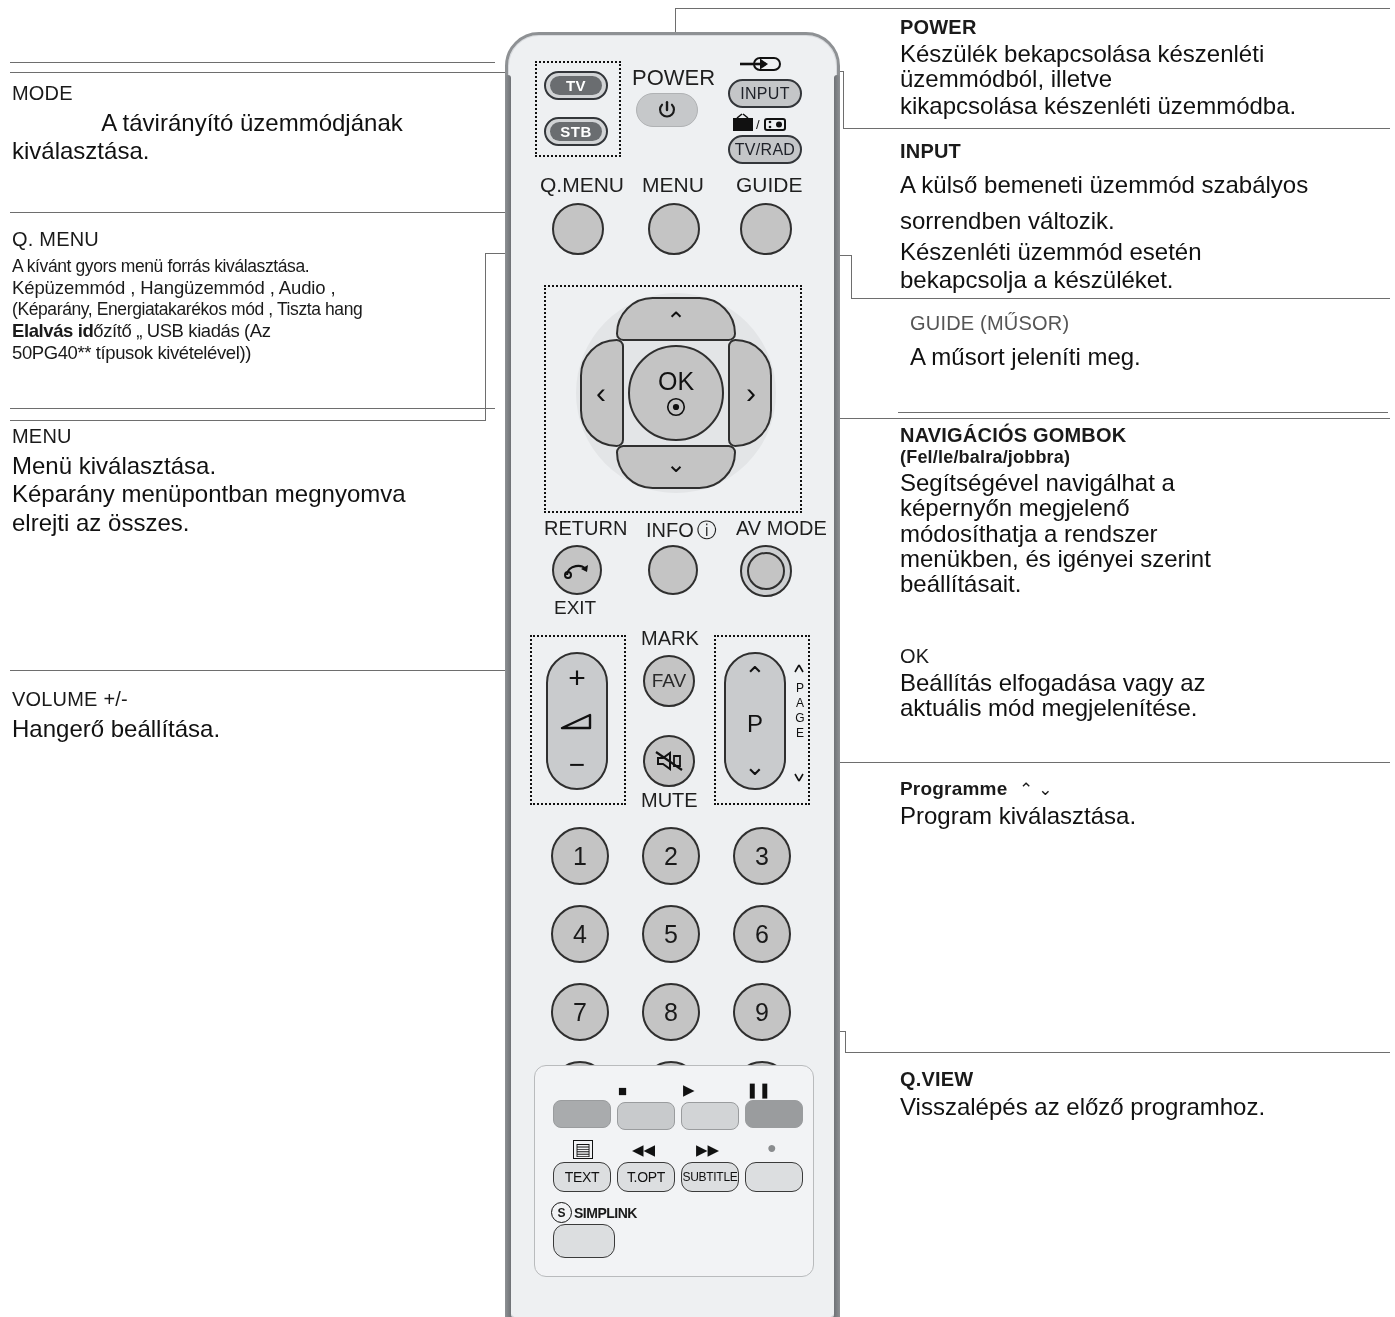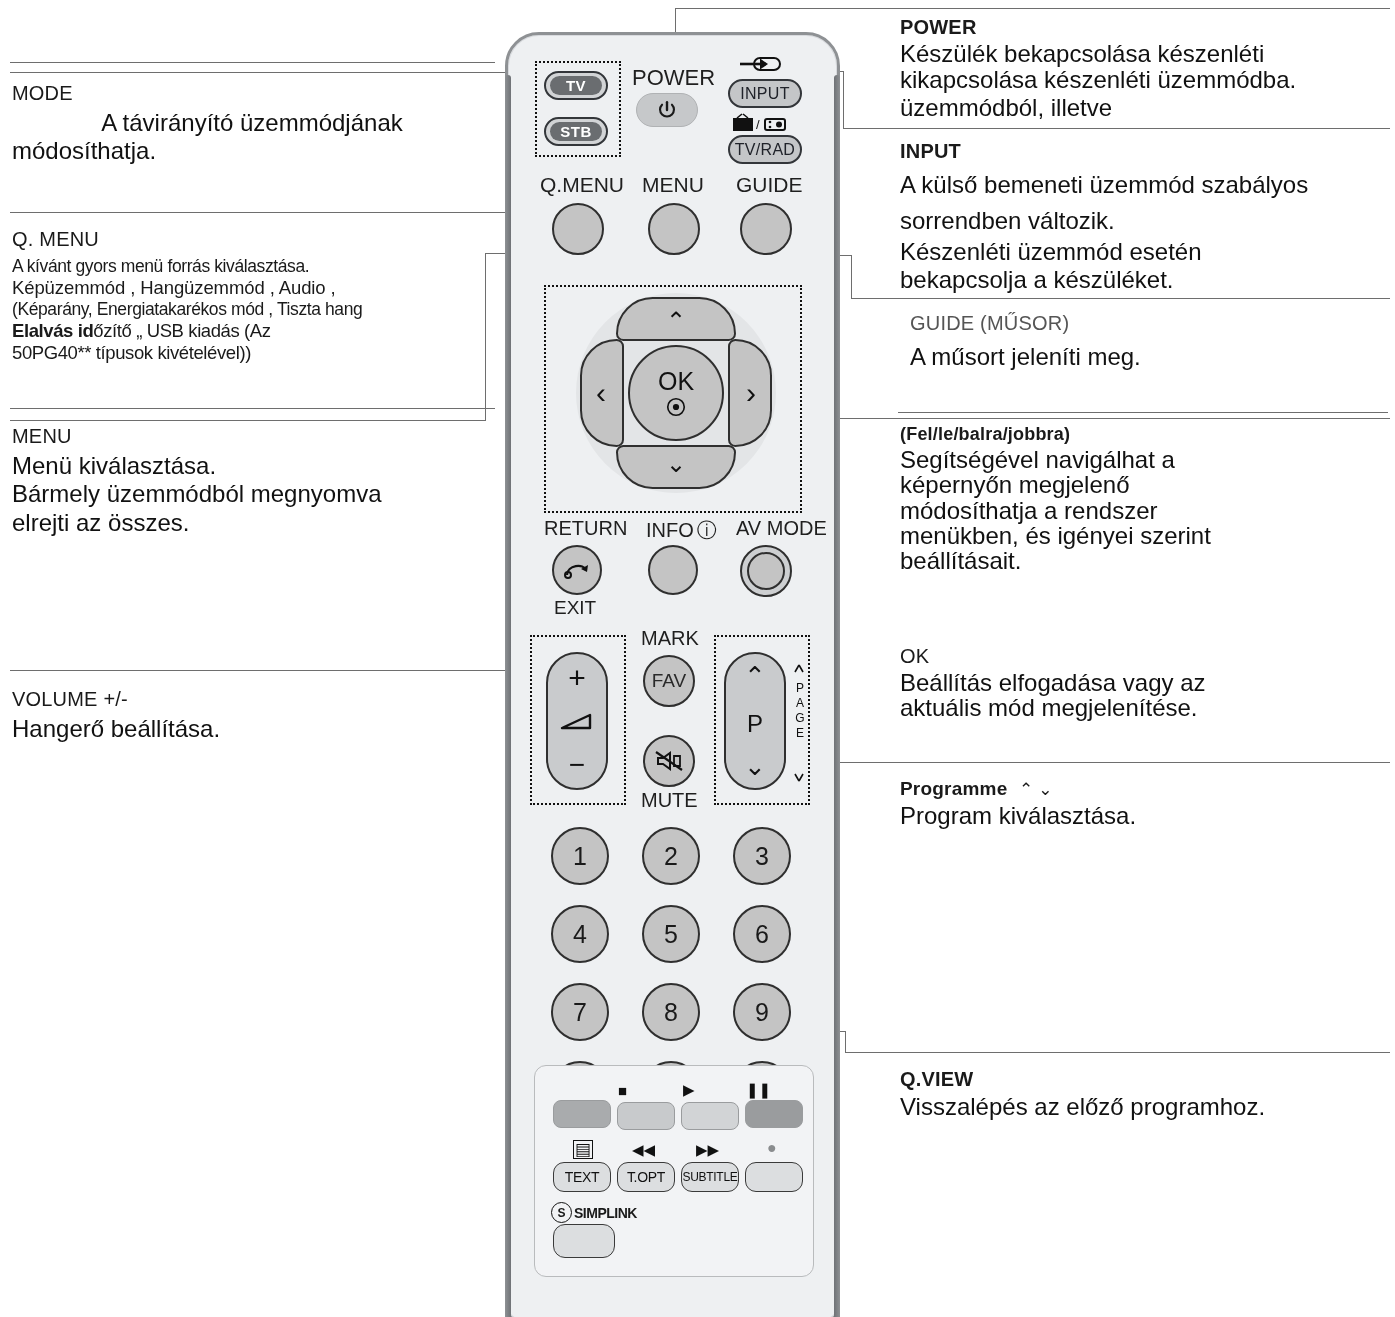--- a/index.html
+++ b/index.html
@@ -94,59 +94,59 @@
   svg{display:block;overflow:visible;}
 </style>
 </head>
 <body>
 
 <div class="rule" style="left:10px;top:62px;width:485px;"></div>
 
 <div class="ann" style="left:12px;top:82px;width:480px;">
   <div class="hd">MODE</div>
   <div class="bd" style="margin-top:4px;text-align:center;">A távirányító üzemmódjának</div>
-  <div class="bd">módosíthatja.</div>
+  <div class="bd">kiválasztása.</div>
 </div>
 
 <div class="rule" style="left:10px;top:212px;width:485px;"></div>
 
 <div class="ann" style="left:12px;top:228px;width:490px;">
   <div class="hd">Q. MENU</div>
   <div class="sm" style="margin-top:5px;">A kívánt gyors menü forrás kiválasztása.</div>
   <div class="sm" style="font-size:18.5px;letter-spacing:-.1px;">Képüzemmód , Hangüzemmód , Audio ,</div>
   <div class="sm">(Képarány, Energiatakarékos mód , Tiszta hang</div>
   <div class="sm" style="font-size:18.5px;">
     <span style="font-weight:bold;">Elalvás id</span><span>őzítő  „ USB kiadás (Az</span>
   </div>
   <div class="sm" style="font-size:18.5px;">50PG40** típusok kivételével))</div>
 </div>
 
 <div class="rule" style="left:10px;top:408px;width:485px;"></div>
 
 <div class="ann" style="left:12px;top:425px;width:480px;">
   <div class="hd">MENU</div>
   <div class="bd" style="margin-top:4px;">Menü kiválasztása.</div>
-  <div class="bd">Bármely üzemmódból megnyomva</div>
+  <div class="bd">Képarány menüpontban megnyomva</div>
   <div class="bd">elrejti az összes.</div>
 </div>
 
 <div class="rule" style="left:10px;top:670px;width:485px;"></div>
 
 <div class="ann" style="left:12px;top:688px;width:480px;">
   <div class="hd">VOLUME +/-</div>
   <div class="bd" style="margin-top:4px;">Hangerő beállítása.</div>
 </div>
 
 <div class="rule" style="left:898px;top:8px;width:490px;"></div>
 
 <div class="ann" style="left:900px;top:16px;width:495px;">
   <div class="hd bold">POWER</div>
   <div class="bd tight" style="margin-top:2px;">Készülék bekapcsolása készenléti</div>
+  <div class="bd tight">üzemmódból, illetve</div>
   <div class="bd">kikapcsolása készenléti üzemmódba.</div>
-  <div class="bd tight">üzemmódból, illetve</div>
 </div>
 
 <div class="rule" style="left:898px;top:128px;width:490px;"></div>
 
 <div class="ann" style="left:900px;top:140px;width:495px;">
   <div class="hd bold">INPUT</div>
   <div class="bd" style="margin-top:8px;">A külső bemeneti üzemmód szabályos</div>
   <div class="bd" style="margin-top:8px;">sorrendben változik.</div>
   <div class="bd" style="margin-top:2px;">Készenléti üzemmód esetén</div>
   <div class="bd">bekapcsolja a készüléket.</div>
@@ -155,20 +155,21 @@
 <div class="rule" style="left:898px;top:298px;width:490px;"></div>
 
 <div class="ann" style="left:910px;top:312px;width:485px;">
   <div class="hd" style="color:#555;">GUIDE (MŰSOR)</div>
   <div class="bd" style="margin-top:8px;">A műsort jeleníti meg.</div>
 </div>
 
 <div class="rule" style="left:898px;top:412px;width:490px;"></div>
 
 <div class="ann" style="left:900px;top:424px;width:495px;">
+  <div class="hd bold">NAVIGÁCIÓS GOMBOK</div>
   <div class="hd bold" style="font-size:18px;">(Fel/le/balra/jobbra)</div>
   <div class="bd tight" style="margin-top:2px;">Segítségével navigálhat a</div>
   <div class="bd tight">képernyőn megjelenő</div>
   <div class="bd tight">módosíthatja a rendszer</div>
   <div class="bd tight">menükben, és igényei szerint</div>
   <div class="bd tight">beállításait.</div>
 </div>
 
 <div class="ann" style="left:900px;top:645px;width:495px;">
   <div class="hd">OK</div>

